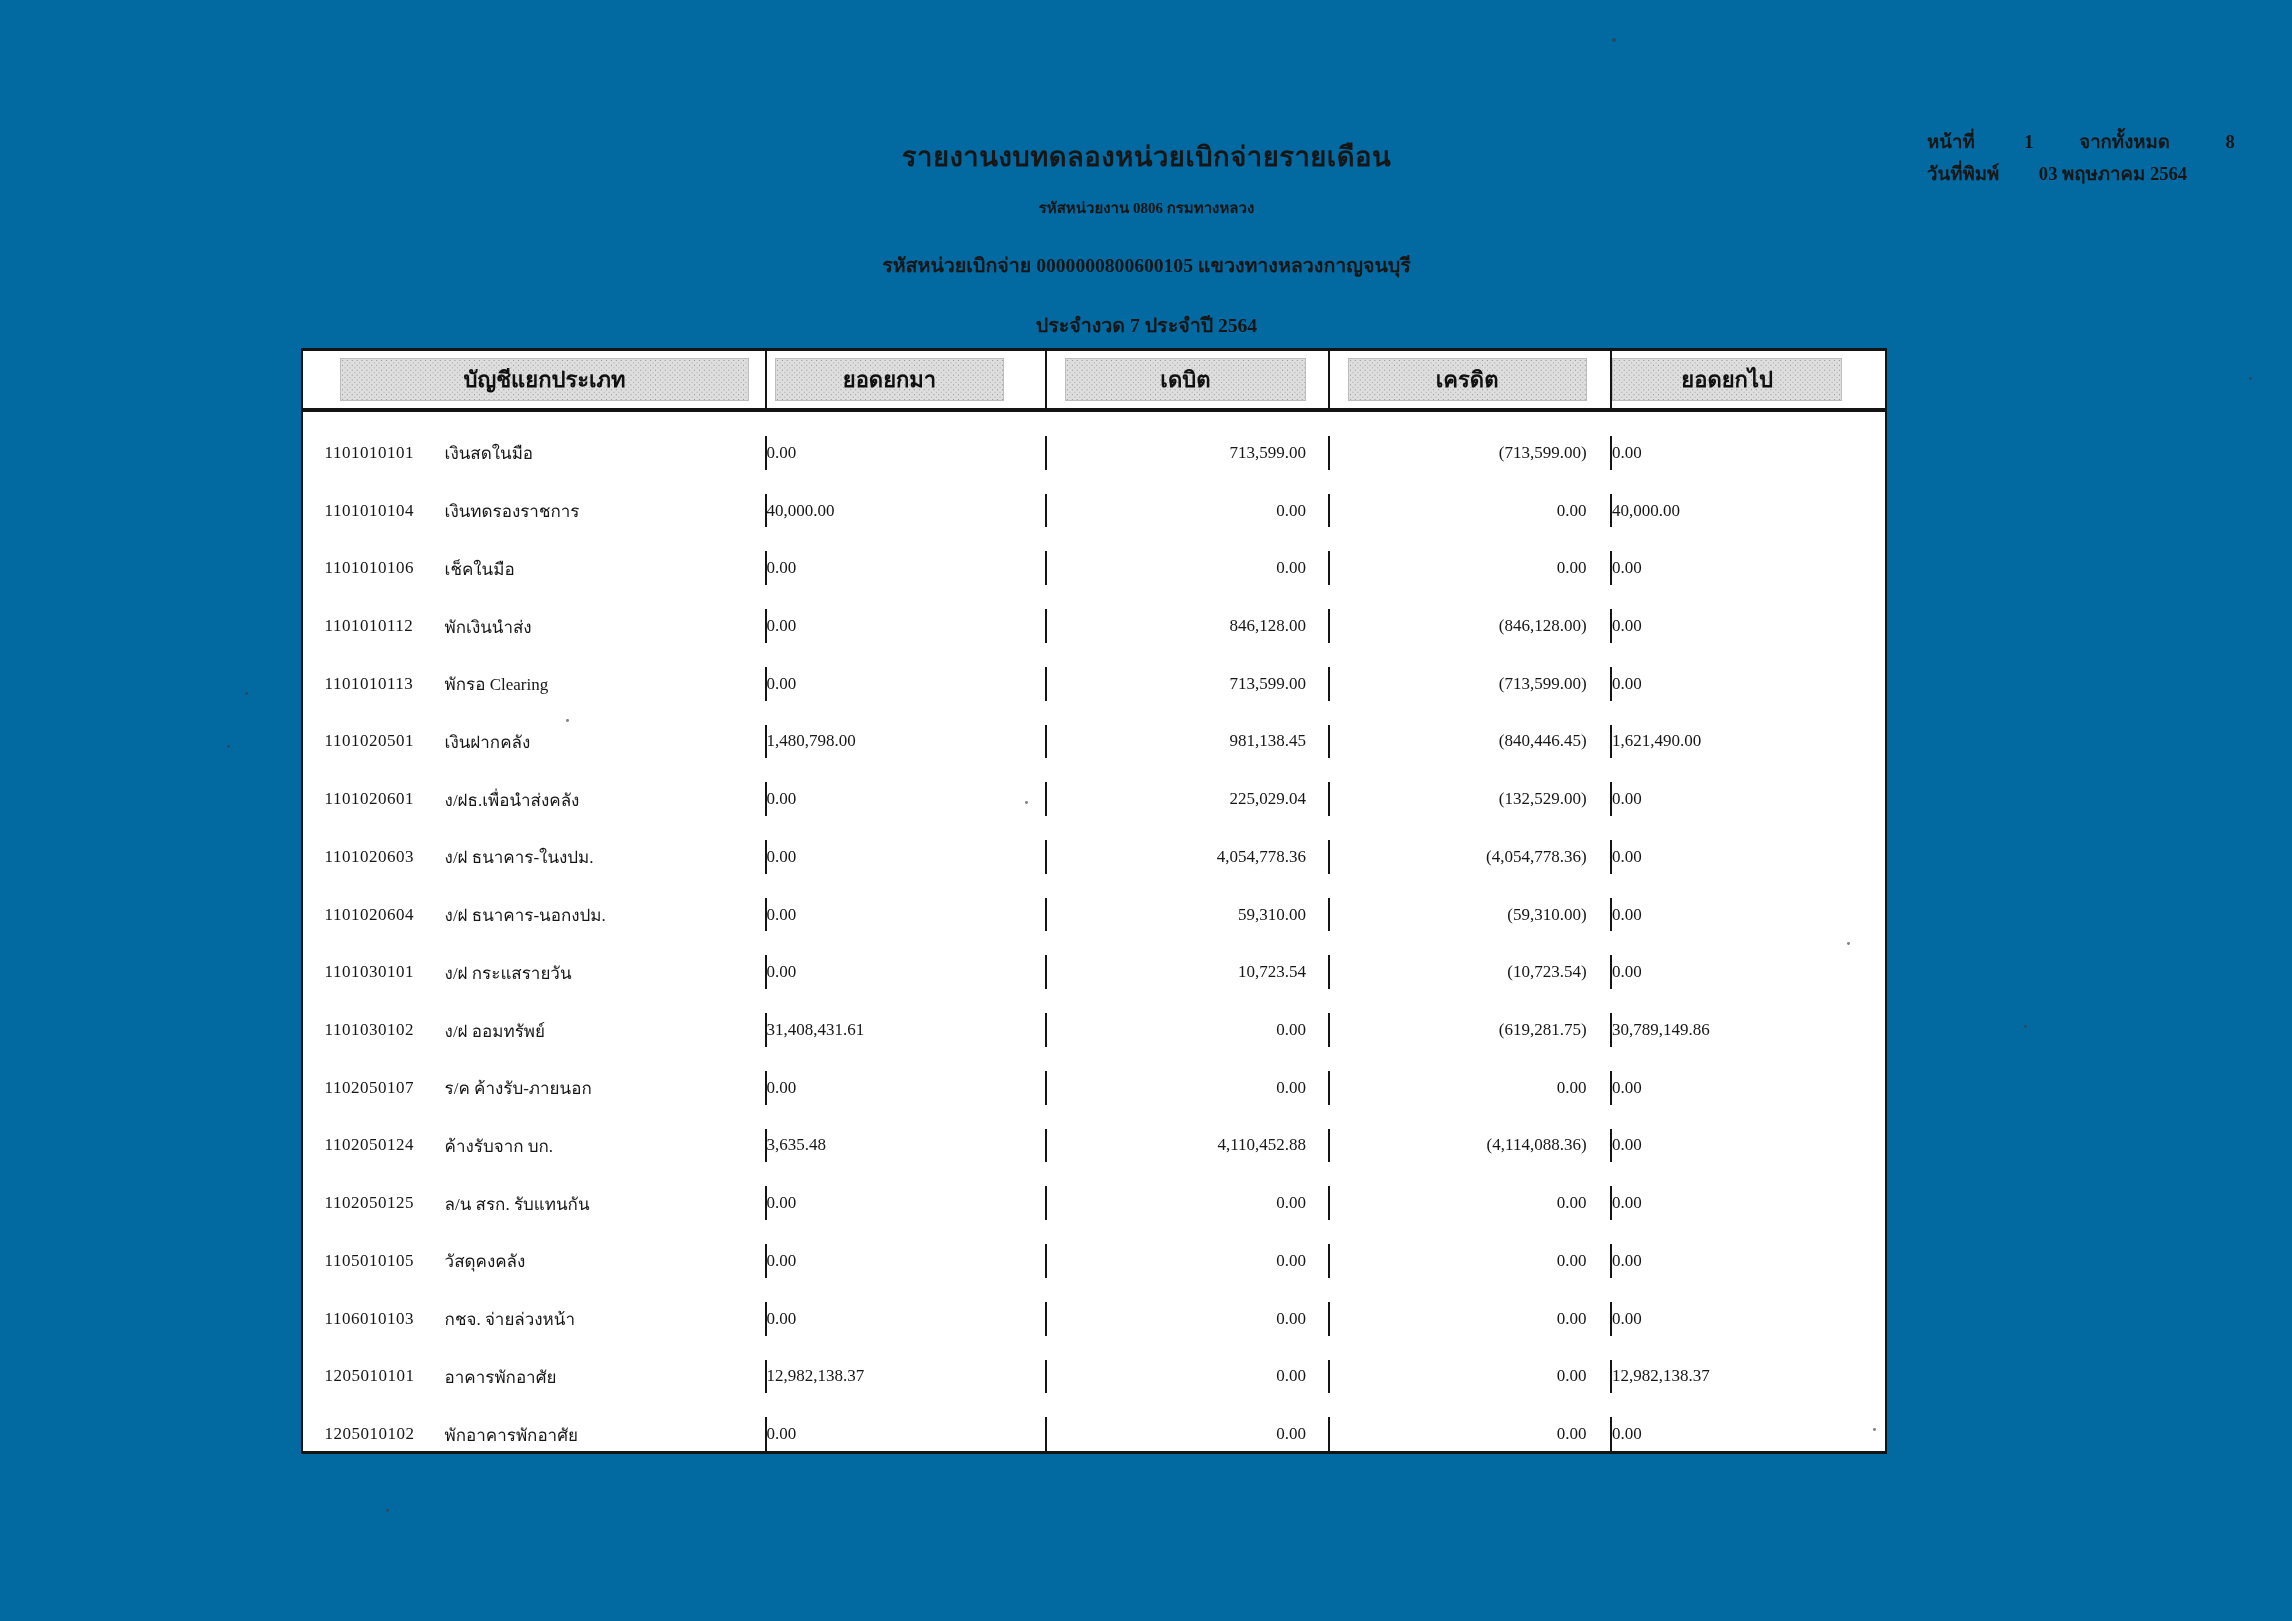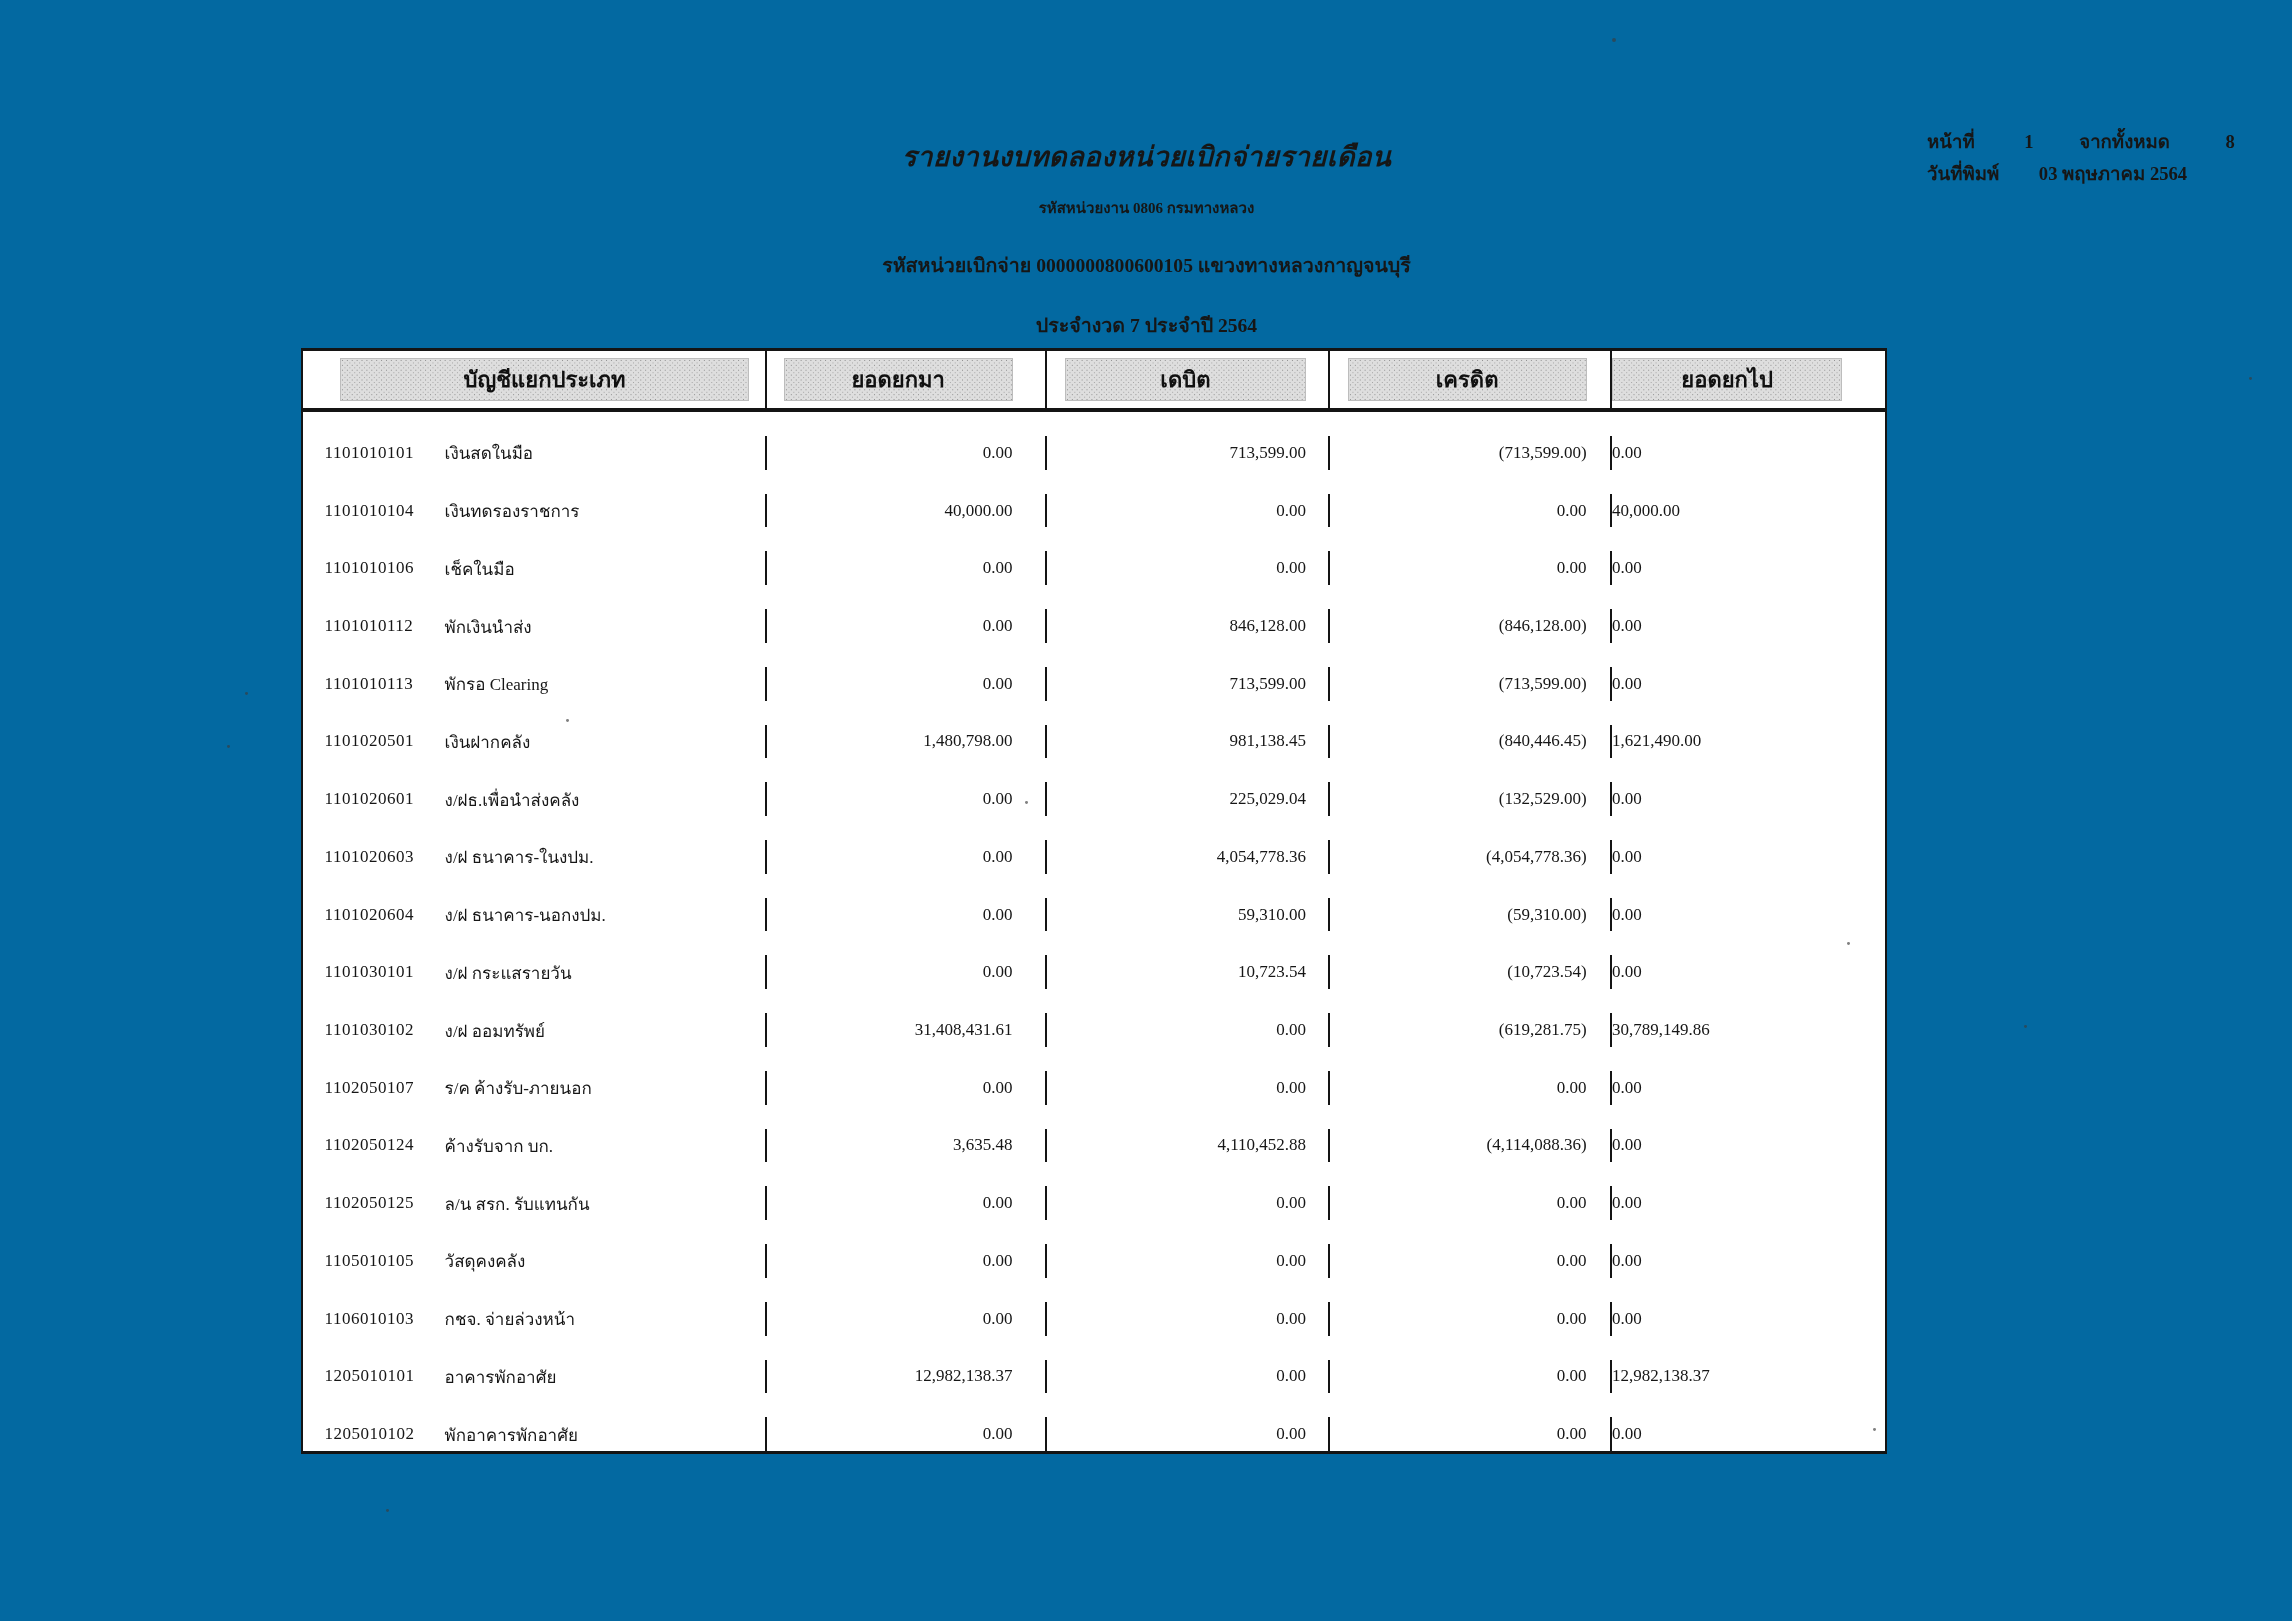--- a/index.html
+++ b/index.html
@@ -8,21 +8,21 @@
     width:2293px; height:1621px;
     font-family:"Liberation Serif","DejaVu Serif",serif;
     color:#161616;
     position:relative;
     overflow:hidden;
   }
   .sheet { position:absolute; inset:0; background:#0369a1; }
 
   
   .titles { position:absolute; left:0; top:0; width:100%; text-align:center; }
-  .title-main { position:absolute; top:135px; width:100%; font-size:27.4px; font-weight:bold; letter-spacing:0.5px;font-style:italic; }
+  .title-main { position:absolute; top:135px; width:100%; font-size:27.4px; font-weight:bold; letter-spacing:0.5px; }
   .title-sub1 { position:absolute; top:196px; width:100%; font-size:15px; font-weight:bold; }
   .title-sub2 { position:absolute; top:249px; width:100%; font-size:19.6px; font-weight:bold; }
   .title-sub3 { position:absolute; top:309px; width:100%; font-size:19.6px; font-weight:bold; }
 
   .page-info { position:absolute; left:1927px; top:127px; font-size:18.6px; font-weight:bold; white-space:nowrap; }
   .pi-line { height:32px; }
   .pi-line span { display:inline-block; }
   .pi-gap-a { margin-left:45px; }
   .pi-gap-b { margin-left:41px; }
   .pi-gap-c { margin-left:51px; }
@@ -48,21 +48,21 @@
       radial-gradient(#a5a5a5 0.8px, transparent 0.9px);
     background-size:4.9px 4.9px;
     background-position:0 0, 2.5px 2.5px;
     box-shadow:0 0 0 1px #bdbdbd inset;
   }
   .tbody { flex:1; display:flex; flex-direction:column; }
   .tr { flex:1; display:flex;margin-top:24px; }
   .td { display:flex; align-items:center; border-right:2px solid #141414; font-size:17px; }
   .td:last-child { border-right:none; }
   .c1 { flex:0 0 29.3%; padding-left:21.6px; }
-  .c2 { flex:0 0 17.7%; justify-content:flex-end; padding-right:32px; }
+  .c2 { flex:0 0 17.7%; padding-right:32px; }
   .c3 { flex:0 0 17.9%; justify-content:flex-end; padding-right:21.6px; }
   .c4 { flex:0 0 17.85%; justify-content:flex-end; padding-right:23.5px; }
   .c5 { flex:1 1 auto; justify-content:flex-start; padding-right:25.5px; }
   .acct-code { display:inline-block; width:120px; letter-spacing:0.5px; }
   .acct-name { display:inline-block; }
 
   
   .speck { position:absolute; background:#3c3c3c; border-radius:50%; opacity:0.65; }
 </style>
 </head>

